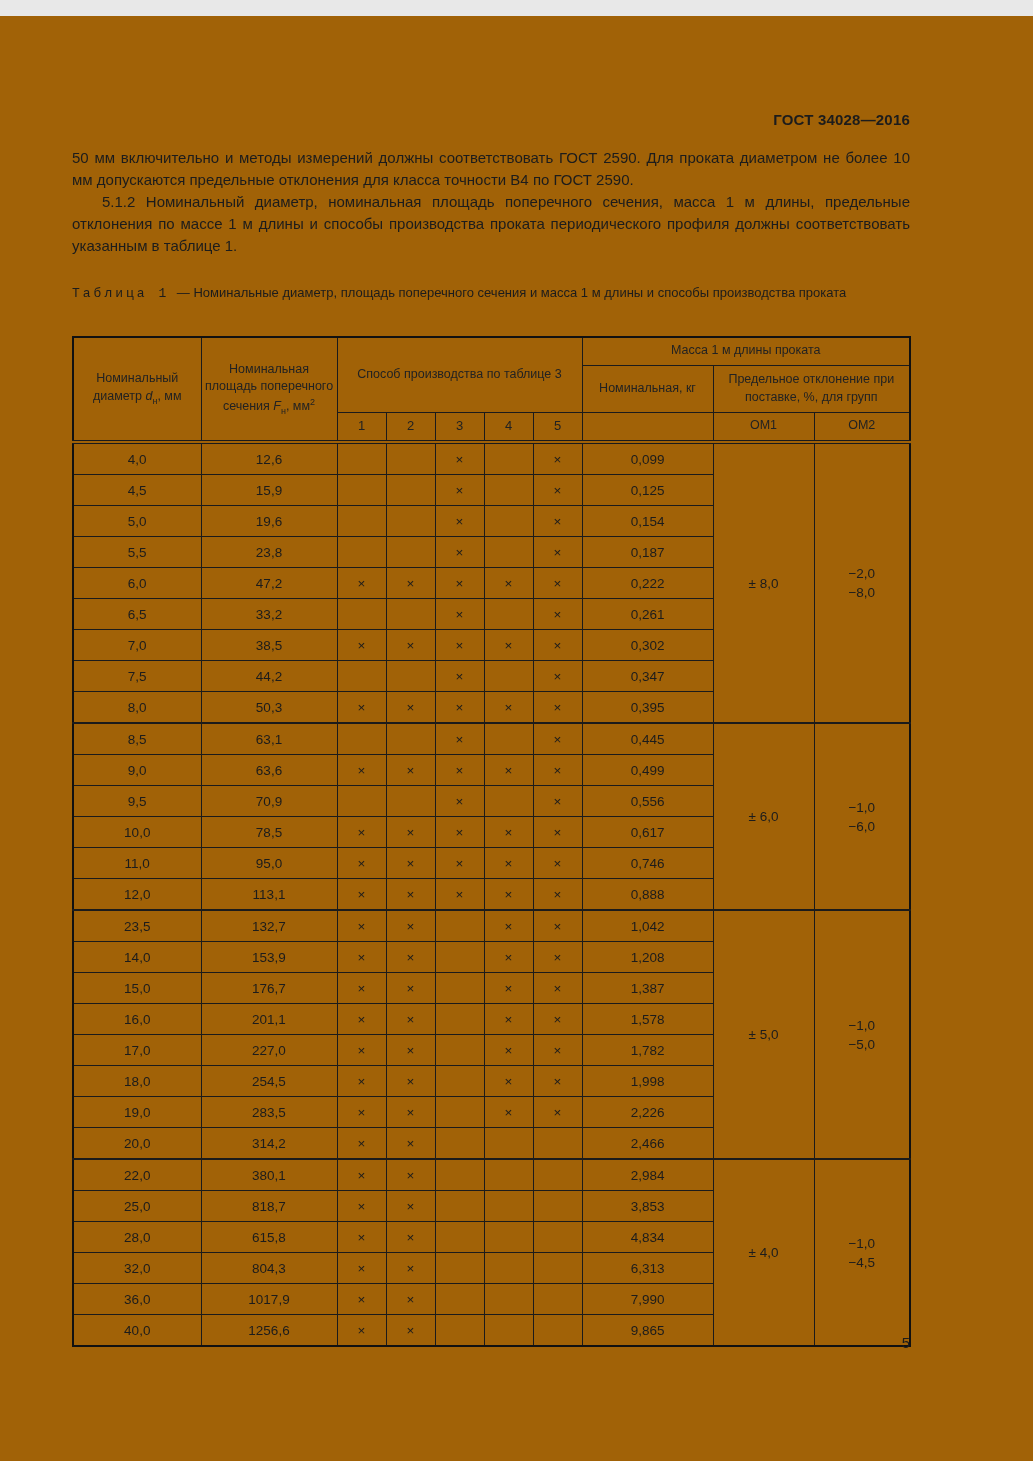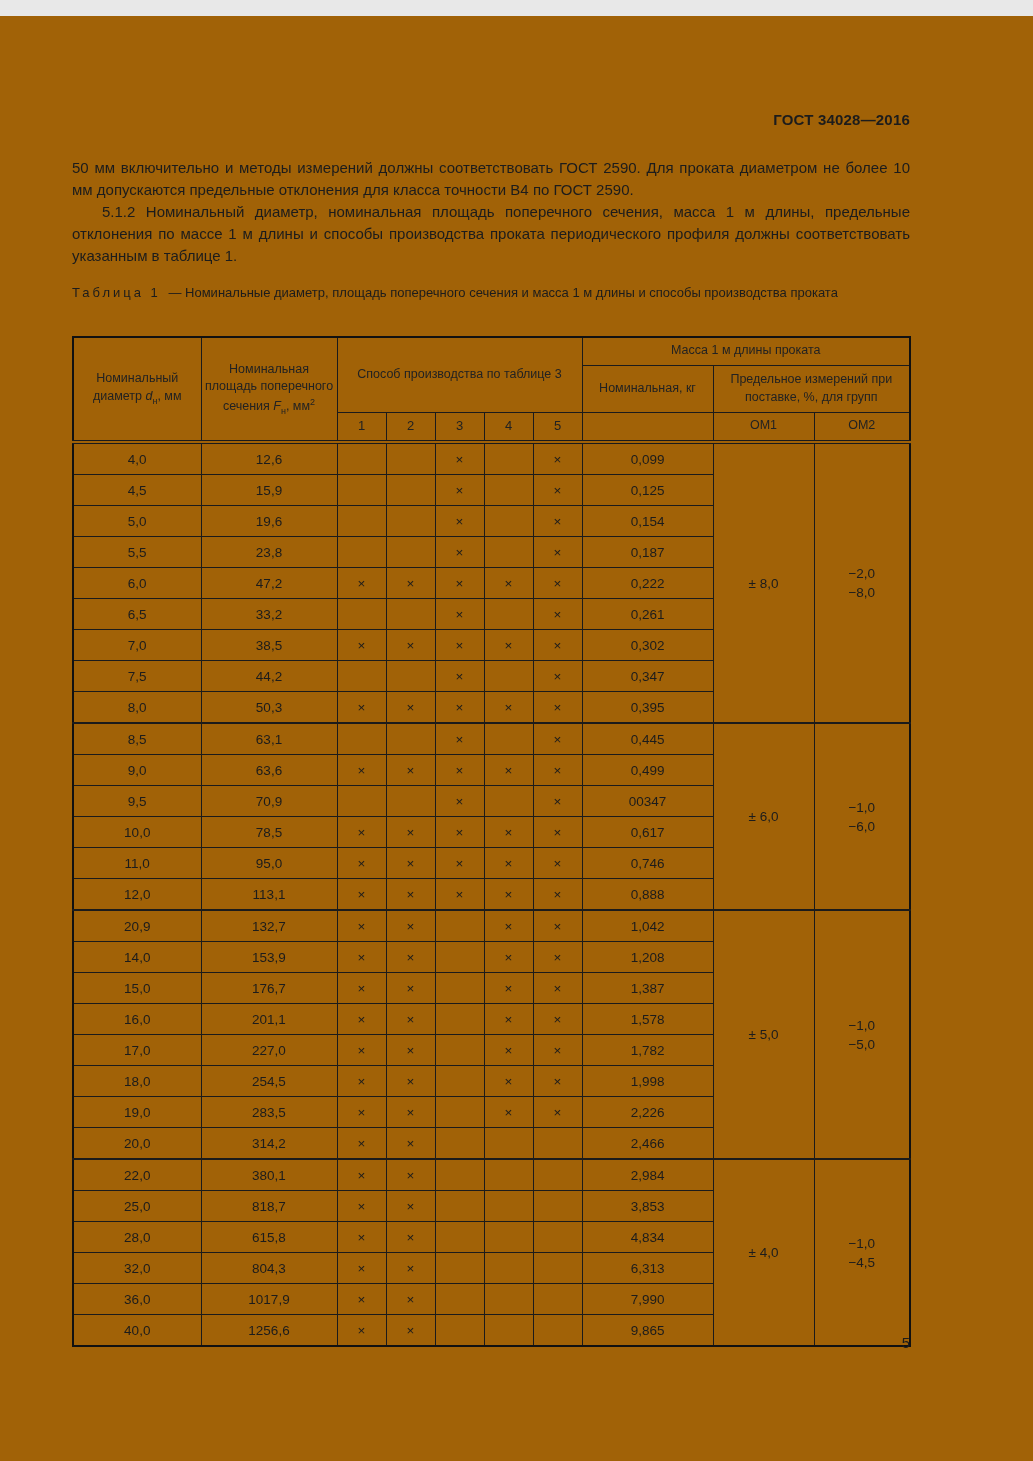--- a/index.html
+++ b/index.html
@@ -22,21 +22,21 @@
     top: 95px;
     left: 72px;
     width: 838px;
     text-align: right;
     font-size: 15px;
     font-weight: bold;
     letter-spacing: 0.2px;
   }
   .body-text {
     position: absolute;
-    top: 141px;
+    top: 131px;
     left: 72px;
     width: 838px;
     font-size: 15px;
     line-height: 22px;
   }
   .body-text p {
     margin: 0;
     text-align: justify;
   }
   .body-text p.indented {
@@ -47,20 +47,21 @@
     top: 266px;
     left: 72px;
     width: 838px;
     font-size: 13px;
     line-height: 21px;
     text-align: justify;
   }
   .caption-label {
     letter-spacing: 3px;
     margin-right: 4px;
+    font-family: Liberation Mono, monospace;
   }
   table.gost {
     position: absolute;
     top: 320px;
     left: 72px;
     width: 837px;
     border-collapse: collapse;
     table-layout: fixed;
   }
   table.gost th, table.gost td {
@@ -146,21 +147,21 @@
           <span>Номинальный диаметр </span><span class="var">d</span><sub>н</sub><span>, мм</span>
         </th>
         <th rowspan="3">
           <span>Номинальная площадь поперечного сечения </span><span class="var">F</span><sub>н</sub><span>, мм</span><sup>2</sup>
         </th>
         <th colspan="5" rowspan="2">Способ производства по таблице 3</th>
         <th colspan="3">Масса 1 м длины проката</th>
       </tr>
       <tr class="head-row-2">
         <th>Номинальная, кг</th>
-        <th colspan="2">Предельное измерений при поставке, %, для групп</th>
+        <th colspan="2">Предельное отклонение при поставке, %, для групп</th>
       </tr>
       <tr class="head-row-3">
         <th class="num-head">1</th>
         <th class="num-head">2</th>
         <th class="num-head">3</th>
         <th class="num-head">4</th>
         <th class="num-head">5</th>
         <th></th>
         <th>ОМ1</th>
         <th>ОМ2</th>
@@ -288,21 +289,21 @@
           <td>0,499</td>
         </tr>
         <tr>
           <td>9,5</td>
           <td>70,9</td>
           <td></td>
           <td></td>
           <td>×</td>
           <td></td>
           <td>×</td>
-          <td>00347</td>
+          <td>0,556</td>
         </tr>
         <tr>
           <td>10,0</td>
           <td>78,5</td>
           <td>×</td>
           <td>×</td>
           <td>×</td>
           <td>×</td>
           <td>×</td>
           <td>0,617</td>
@@ -321,21 +322,21 @@
           <td>12,0</td>
           <td>113,1</td>
           <td>×</td>
           <td>×</td>
           <td>×</td>
           <td>×</td>
           <td>×</td>
           <td>0,888</td>
         </tr>
         <tr class="group-start">
-          <td>20,9</td>
+          <td>23,5</td>
           <td>132,7</td>
           <td>×</td>
           <td>×</td>
           <td></td>
           <td>×</td>
           <td>×</td>
           <td>1,042</td>
           <td rowspan="8" class="om-cell">± 5,0</td>
           <td rowspan="8" class="om-cell">
             <div>−1,0</div>

